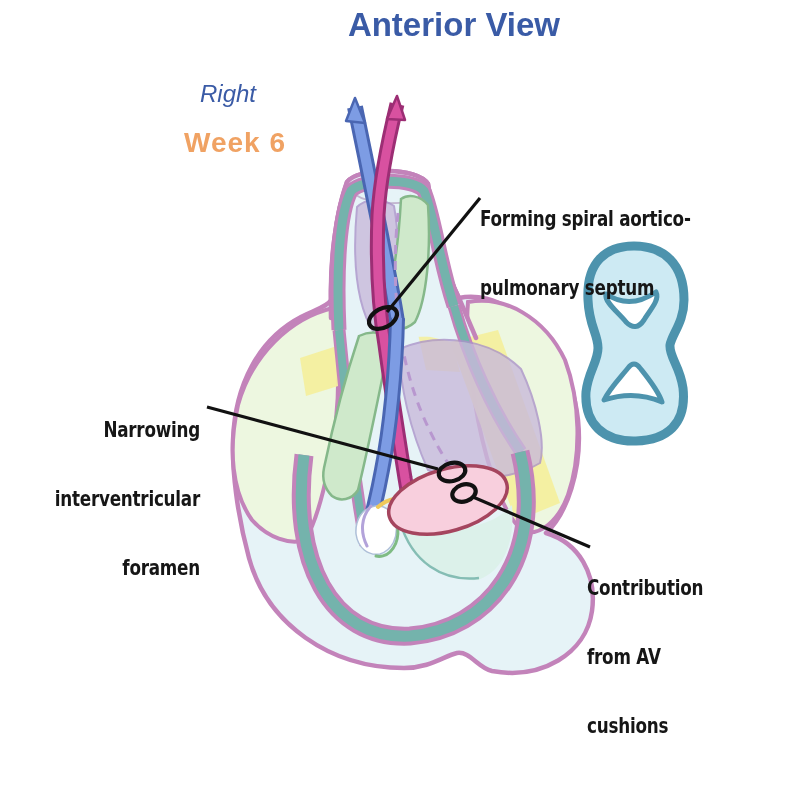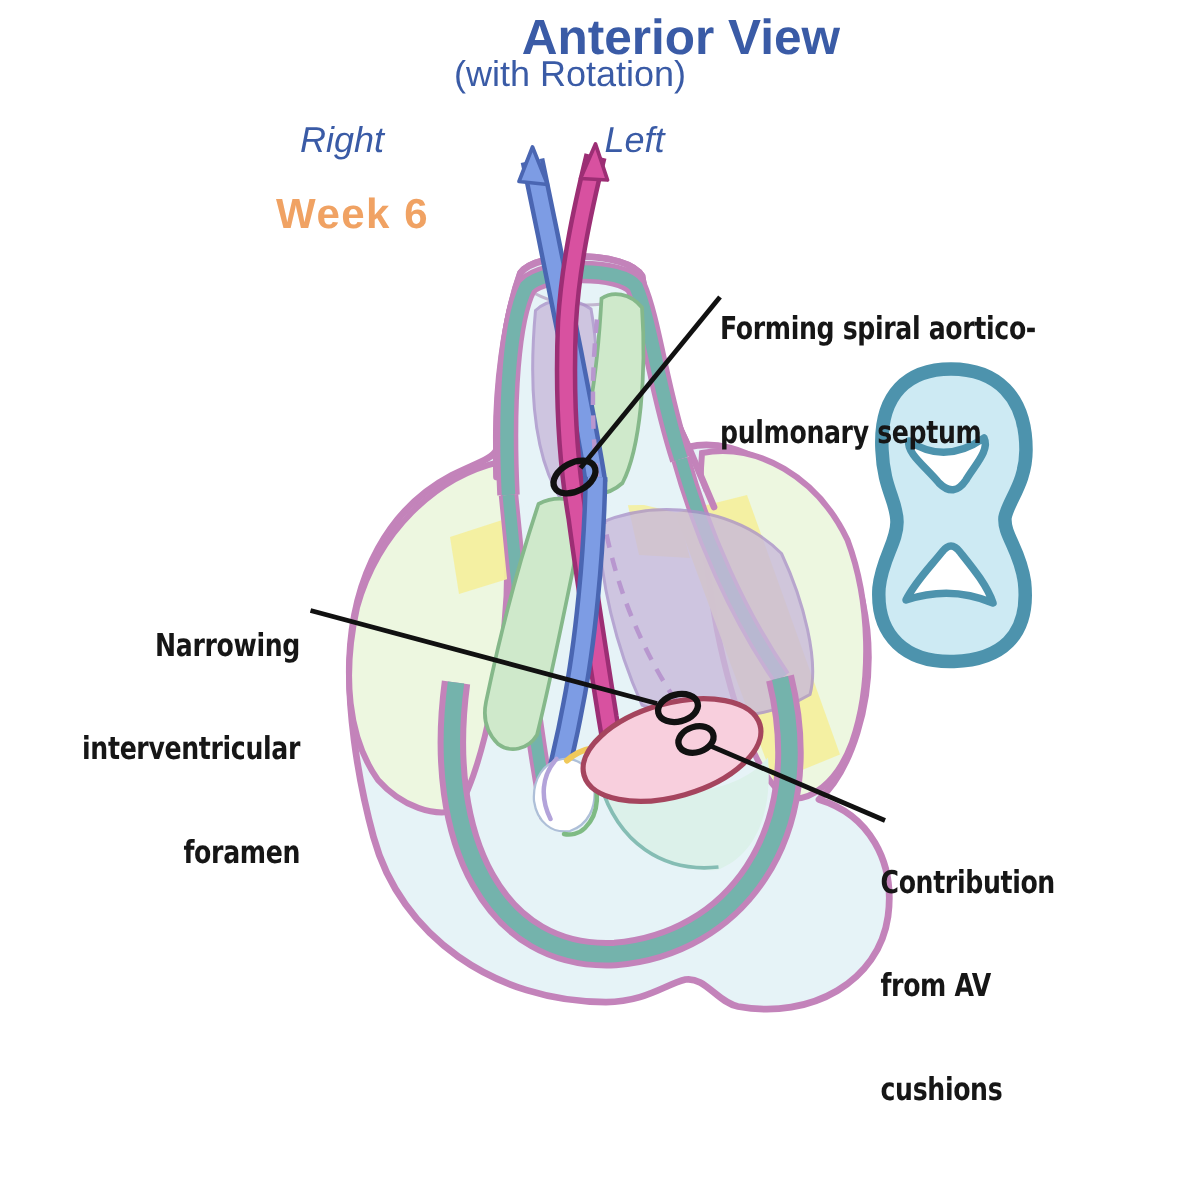--- a/index.html
+++ b/index.html
@@ -117,23 +117,21 @@
     <line x1="387" y1="312" x2="480" y2="198" style="stroke:var(--leader-color);stroke-width:3.2"></line>
     <line x1="207" y1="407" x2="438" y2="469" style="stroke:var(--leader-color);stroke-width:3.2"></line>
     <line x1="473" y1="497" x2="590" y2="547" style="stroke:var(--leader-color);stroke-width:3.2"></line>
     <ellipse cx="383" cy="318" rx="15" ry="9.5" transform="rotate(-28 383 318)" style="fill:none;stroke:var(--leader-color);stroke-width:4.2"></ellipse>
     <ellipse cx="452" cy="472" rx="13.5" ry="9" transform="rotate(-14 452 472)" style="fill:none;stroke:var(--leader-color);stroke-width:4.2"></ellipse>
     <ellipse cx="464" cy="493" rx="12" ry="8.5" transform="rotate(-18 464 493)" style="fill:none;stroke:var(--leader-color);stroke-width:4.2"></ellipse>
   </g>
 </svg>
 
 <div class="txt title">Anterior View</div>
-<div class="txt subtitle">(with Rotation)</div>
 <div class="txt side-label right-side">Right</div>
-<div class="txt side-label left-side">Left</div>
 <div class="txt week">Week 6</div>
 
 <div class="txt ann ann1">
   <div>Forming spiral aortico-</div>
   <div>pulmonary septum</div>
 </div>
 <div class="txt ann ann2">
   <div>Narrowing</div>
   <div>interventricular</div>
   <div>foramen</div>

